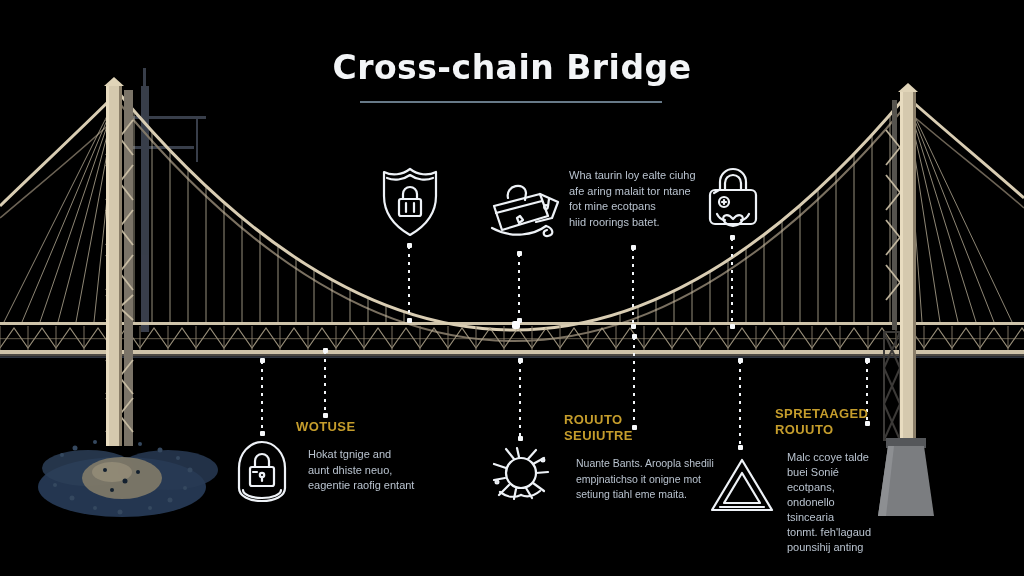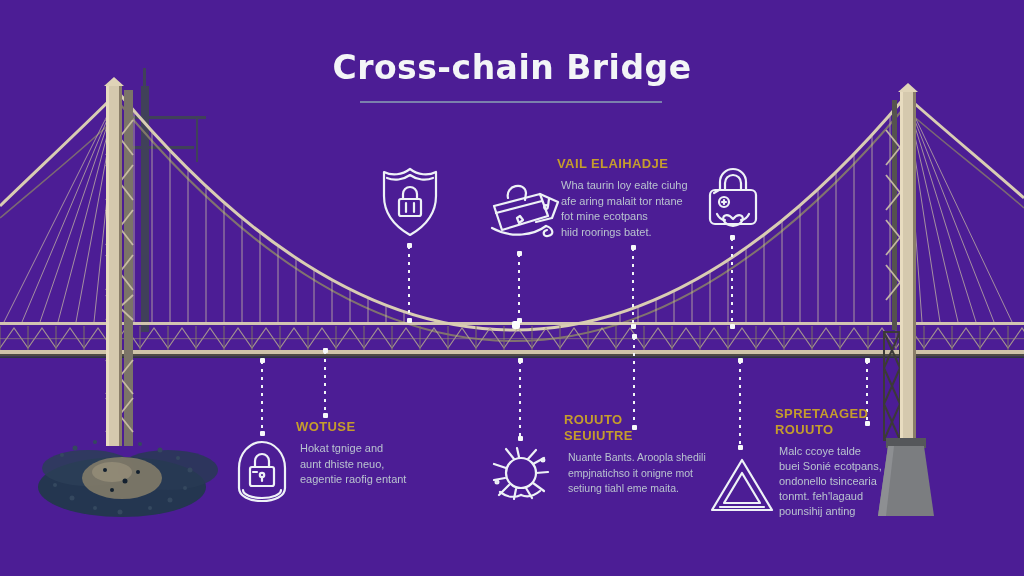--- a/index.html
+++ b/index.html
@@ -1,18 +1,18 @@
 <!DOCTYPE html>
 <html><head>
 <meta charset="utf-8">
 <style>
   html,body{margin:0;padding:0;background:#0c1726;}
   .stage{
     position:relative;width:1024px;height:576px;overflow:hidden;
-    background:#4c1d95;font-family:"Liberation Sans",sans-serif;
+    background:#000000;font-family:"Liberation Sans",sans-serif;
   }
   svg.bridge{position:absolute;left:0;top:0;z-index:1;}
   .title{
     position:absolute;left:0;top:48px;width:1024px;text-align:center;z-index:3;
     color:#f3f5f7;font-family:"DejaVu Sans",sans-serif;font-size:33px;font-weight:700;
     letter-spacing:.5px;margin:0;
   }
   .title-underline{
     position:absolute;left:360px;top:101px;width:302px;height:2px;
     background:#8aa2b5;opacity:.75;z-index:3;
@@ -31,21 +31,21 @@
   .icon svg{display:block;}
   .icon path,.icon rect,.icon circle,.icon ellipse,.icon line,.icon polyline{
     fill:none;stroke:#eef2f7;stroke-width:2.2;stroke-linecap:round;stroke-linejoin:round;
   }
   .callout{position:absolute;z-index:3;}
   .co-heading{
     color:#c59d2c;font-size:13px;font-weight:700;letter-spacing:.4px;
     line-height:16px;white-space:pre-line;margin:0 0 6px 0;
   }
   .co-body{
-    color:#b9c3cf;font-size:11px;line-height:15.5px;white-space:pre-line;margin:4px;
+    color:#b9c3cf;font-size:11px;line-height:15.5px;white-space:pre-line;margin:12px;
   }
 </style>
 </head>
 <body>
 
 <div class="stage">
 
   <svg class="bridge" width="1024" height="576" viewBox="0 0 1024 576">
 
     <g>
@@ -332,21 +332,20 @@
 
   <div class="icon" style="left:706px;top:452px">
     <svg width="72" height="66" viewBox="0 0 72 66">
       <path d="M36 8 L66 58 L6 58 Z" stroke-width="3.4"></path>
       <path d="M36 21 L54 51 L18 51 Z" stroke-width="1.8"></path>
       <path d="M14 55 L58 55" stroke-width="1.2"></path>
     </svg>
   </div>
 
   <div class="callout" style="left:557px;top:156px;width:165px">
-    <p class="co-heading">VAIL ELAIHADJE</p>
     <p class="co-body">Wha taurin loy ealte ciuhg
 afe aring malait tor ntane
 fot mine ecotpans
 hiid roorings batet.</p>
   </div>
 
   <div class="callout" style="left:564px;top:412px;width:185px">
     <p class="co-heading">ROUUTO
 SEUIUTRE</p>
     <p class="co-body" style="font-size:10.5px">Nuante Bants. Aroopla shedili

